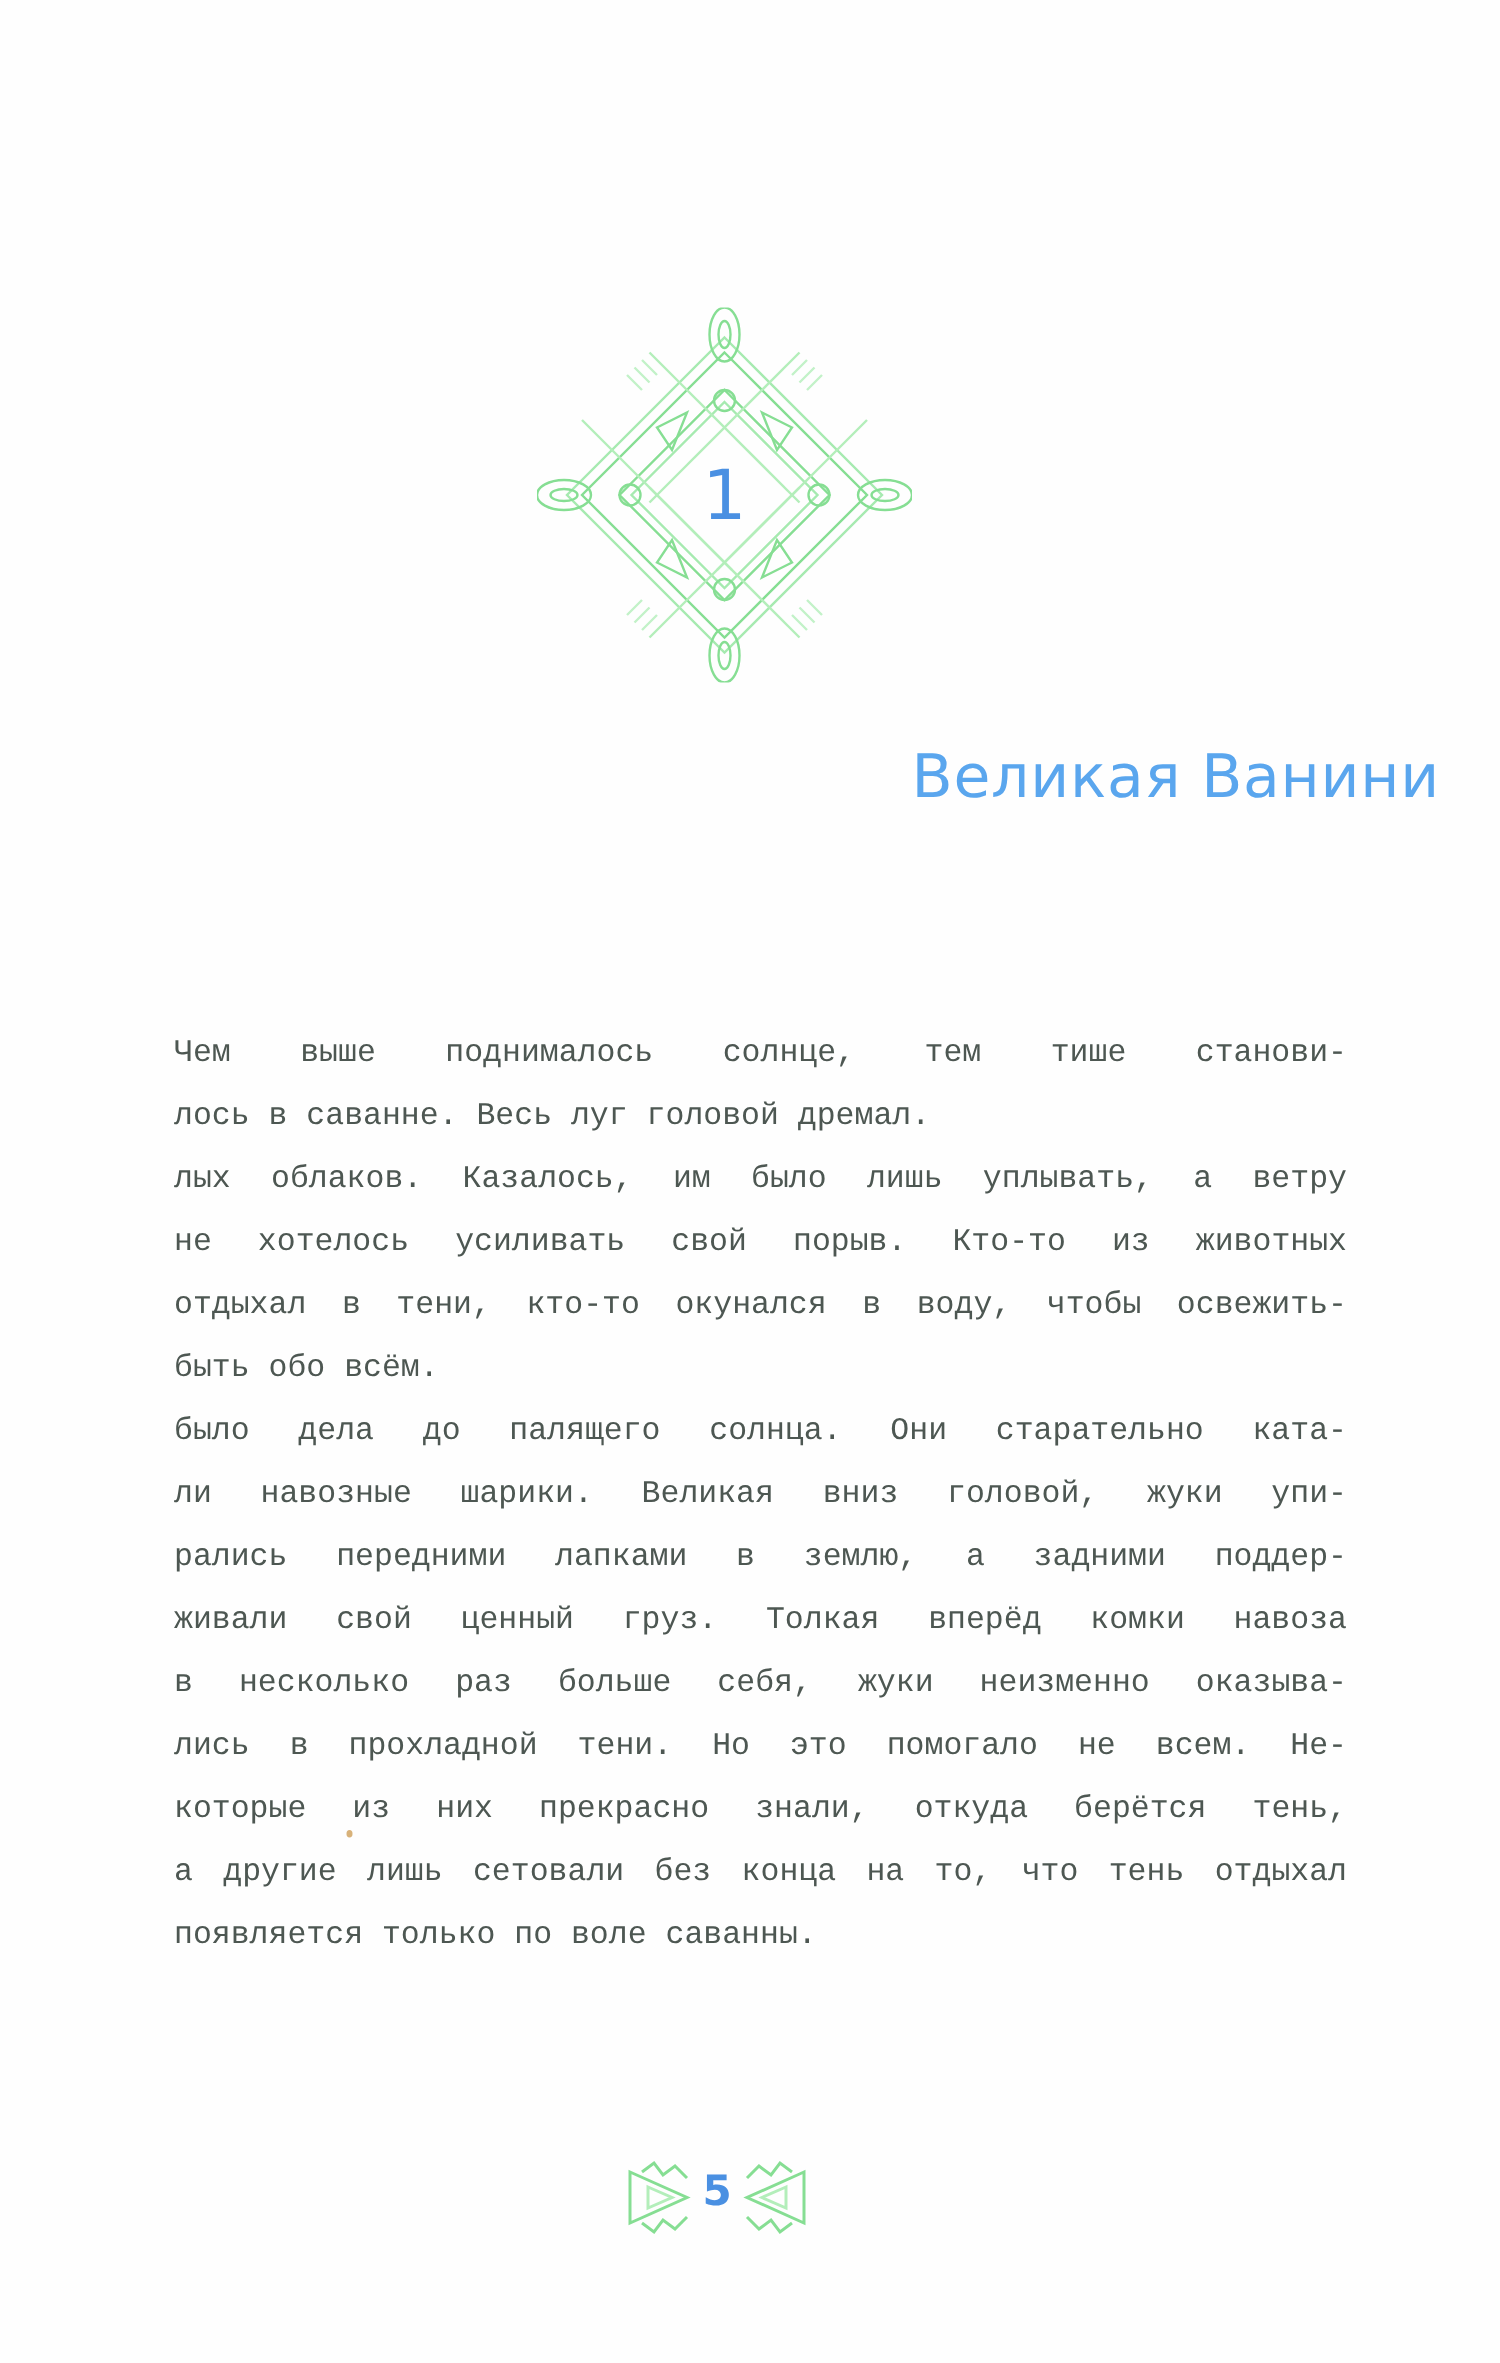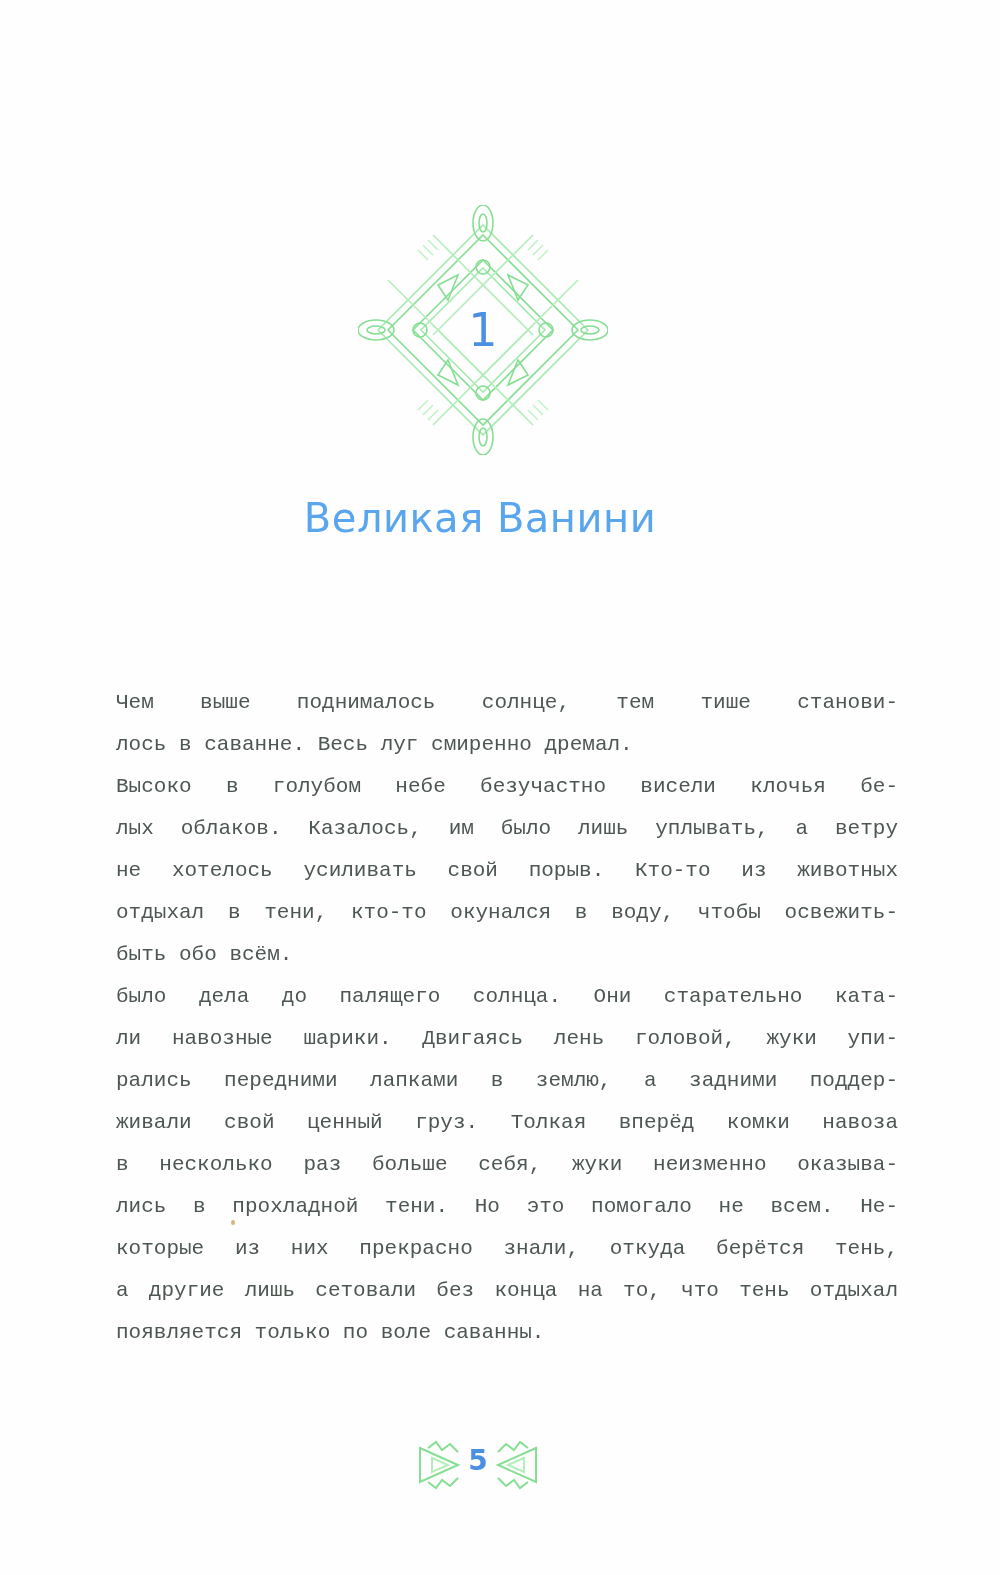--- a/index.html
+++ b/index.html
@@ -5,21 +5,21 @@
   html, body { margin: 0; padding: 0; background: #ffffff; }
   body { width: 1000px; height: 1575px; position: relative; overflow: hidden; }
   .page { position: absolute; left: 0; top: 0; width: 1000px; height: 1575px; background: #fefefe; }
   .ornament { position: absolute; left: 358px; top: 205px; width: 250px; height: 250px; }
   .ornament svg { width: 100%; height: 100%; }
   .chapter-num {
     position: absolute; left: 358px; top: 300px; width: 250px; text-align: center;
     font-family: "DejaVu Sans", sans-serif; font-size: 46px; color: #4a90e2; line-height: 60px;
   }
   .chapter-title {
-    position: absolute; left: 0; top: 495px; width: 960px; text-align: center;
+    position: absolute; left: 0; top: 495px; width: 960px; text-align: right;
     font-family: "DejaVu Sans", sans-serif; font-size: 40px; color: #5aa6ee; letter-spacing: 0.5px;
   }
   .body-text {
     position: absolute; left: 68px; top: 634px; width: 830px;
     font-family: Liberation Mono, monospace; font-size: 21px; line-height: 42px; color: #4d5752; margin-top: 48px;
   }
   .para { margin: 0; text-indent: 48px; text-align: justify; text-align-last: left; }
   .line { display: block; white-space: nowrap; text-align: justify; text-align-last: justify; }
   .line.last { text-align-last: left; }
   .folio { position: absolute; left: 418px; top: 1440px; width: 120px; height: 50px; }
@@ -76,32 +76,31 @@
     </svg>
   </div>
 
   <div class="chapter-num">1</div>
 
   <div class="chapter-title">Великая Ванини</div>
 
   <div class="body-text">
     <p class="para">
       <span class="line">Чем выше поднималось солнце, тем тише станови-</span>
-      <span class="line last">лось в саванне. Весь луг смиренно дремал.</span>
+      <span class="line last">лось в саванне. Весь луг головой дремал.</span>
     </p>
     <p class="para">
-      <span class="line">Высоко в голубом небе безучастно висели клочья бе-</span>
       <span class="line">лых облаков. Казалось, им было лишь уплывать, а ветру</span>
       <span class="line">не хотелось усиливать свой порыв. Кто-то из животных</span>
       <span class="line">отдыхал в тени, кто-то окунался в воду, чтобы освежить-</span>
       <span class="line last">быть обо всём.</span>
     </p>
     <p class="para">
       <span class="line">было дела до палящего солнца. Они старательно ката-</span>
-      <span class="line">ли навозные шарики. Двигаясь лень головой, жуки упи-</span>
+      <span class="line">ли навозные шарики. Великая вниз головой, жуки упи-</span>
       <span class="line">рались передними лапками в землю, а задними поддер-</span>
       <span class="line">живали свой ценный груз. Толкая вперёд комки навоза</span>
       <span class="line">в несколько раз больше себя, жуки неизменно оказыва-</span>
       <span class="line">лись в прохладной тени. Но это помогало не всем. Не-</span>
       <span class="line">которые из них прекрасно знали, откуда берётся тень,</span>
       <span class="line">а другие лишь сетовали без конца на то, что тень отдыхал</span>
       <span class="line last">появляется только по воле саванны.</span>
     </p>
   </div>
 

